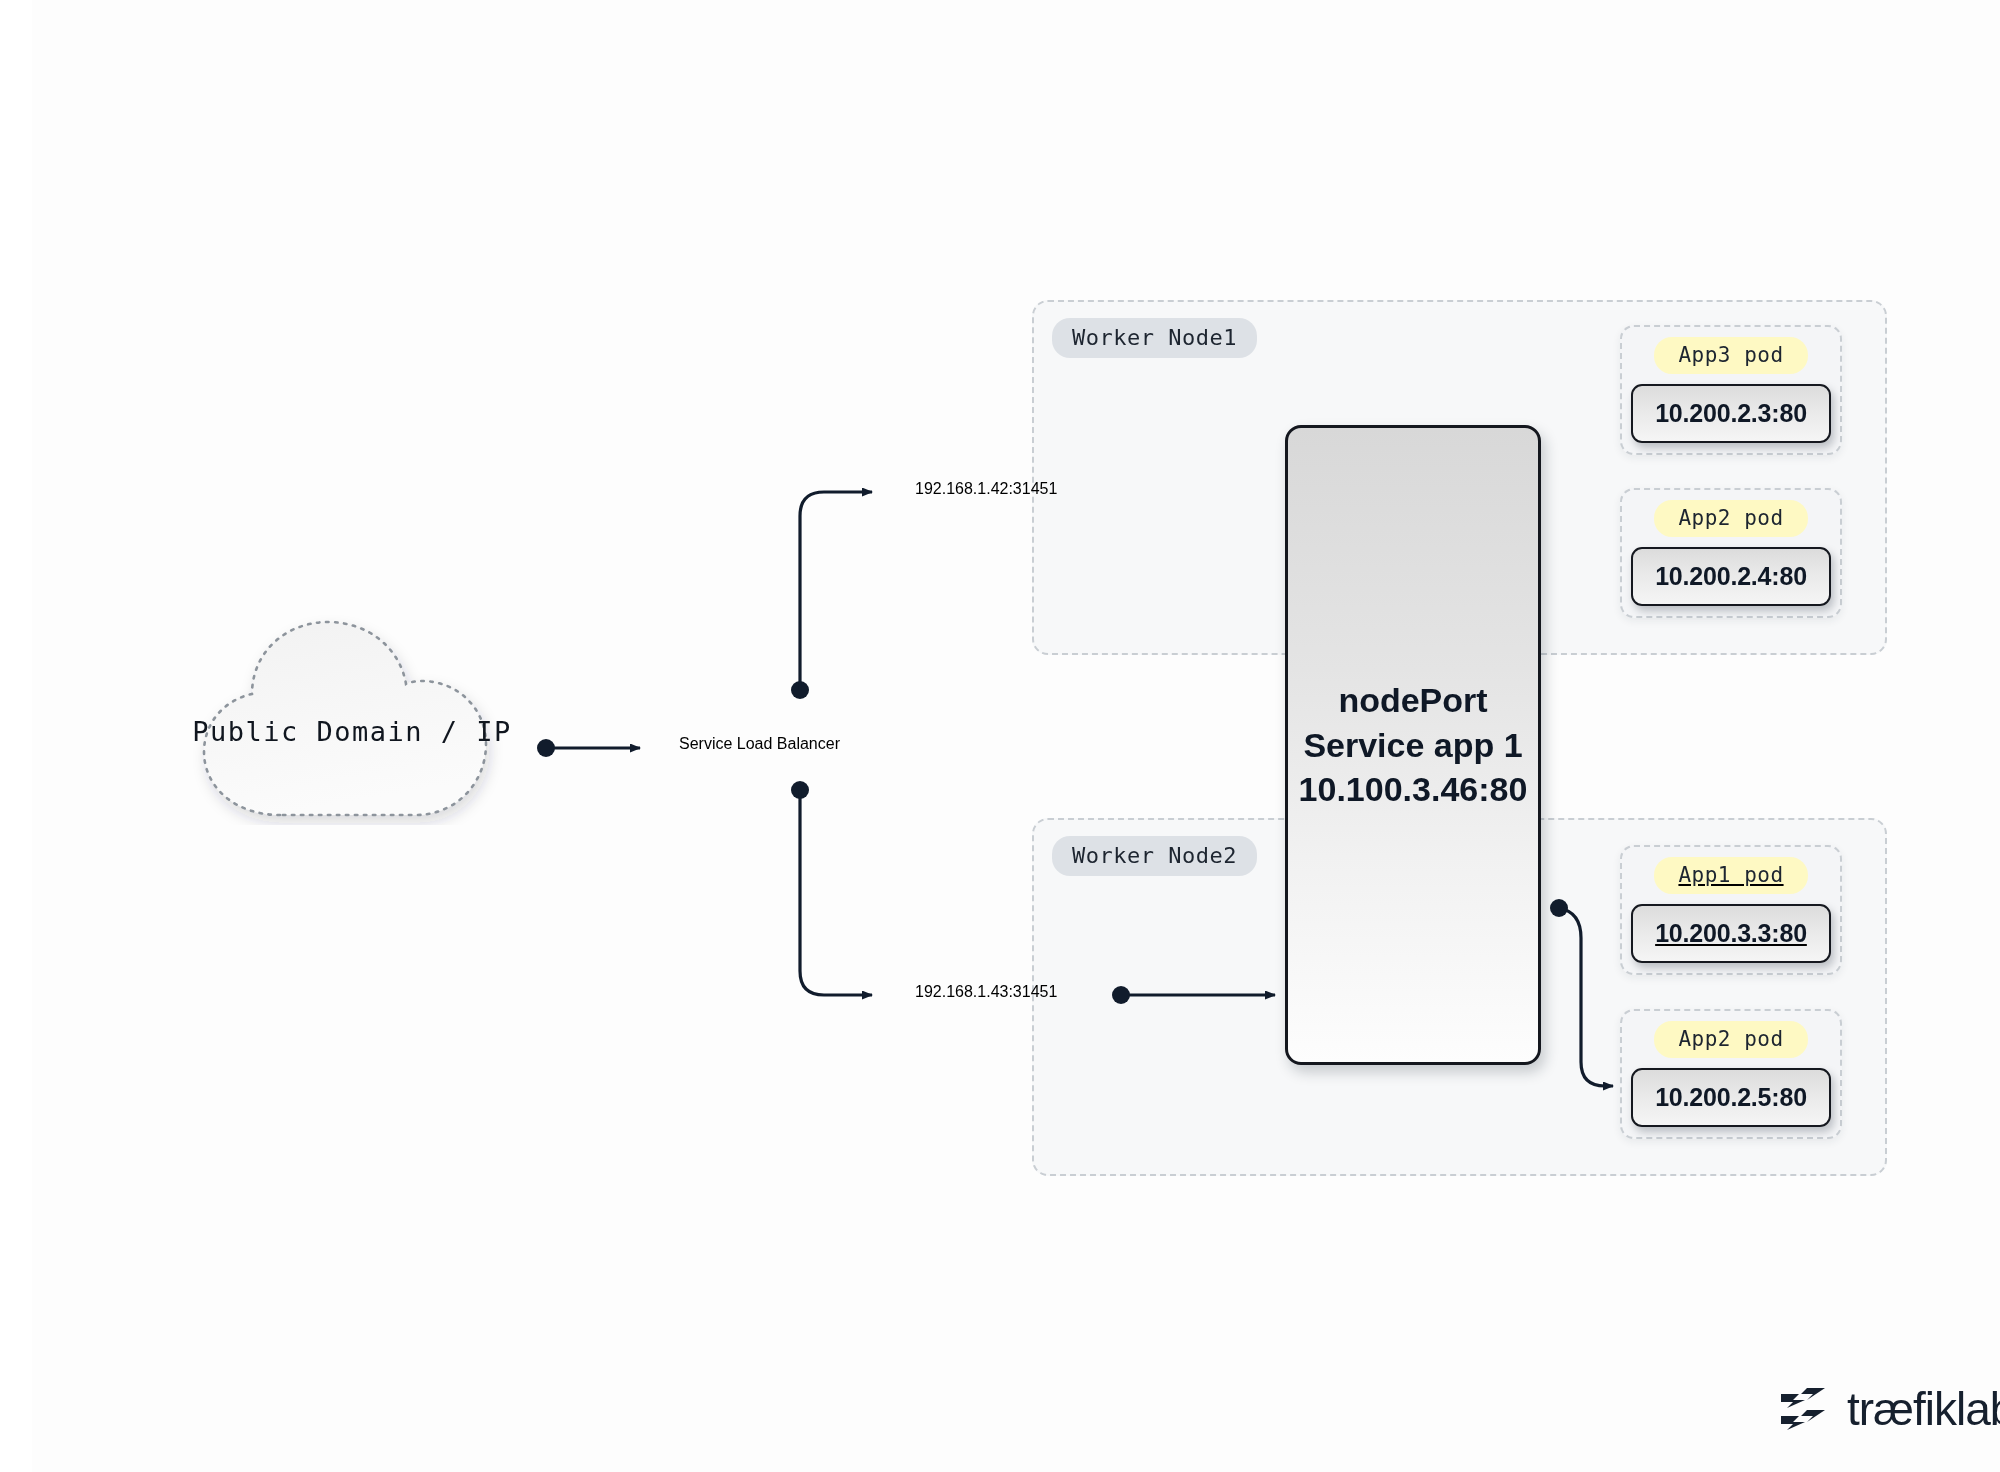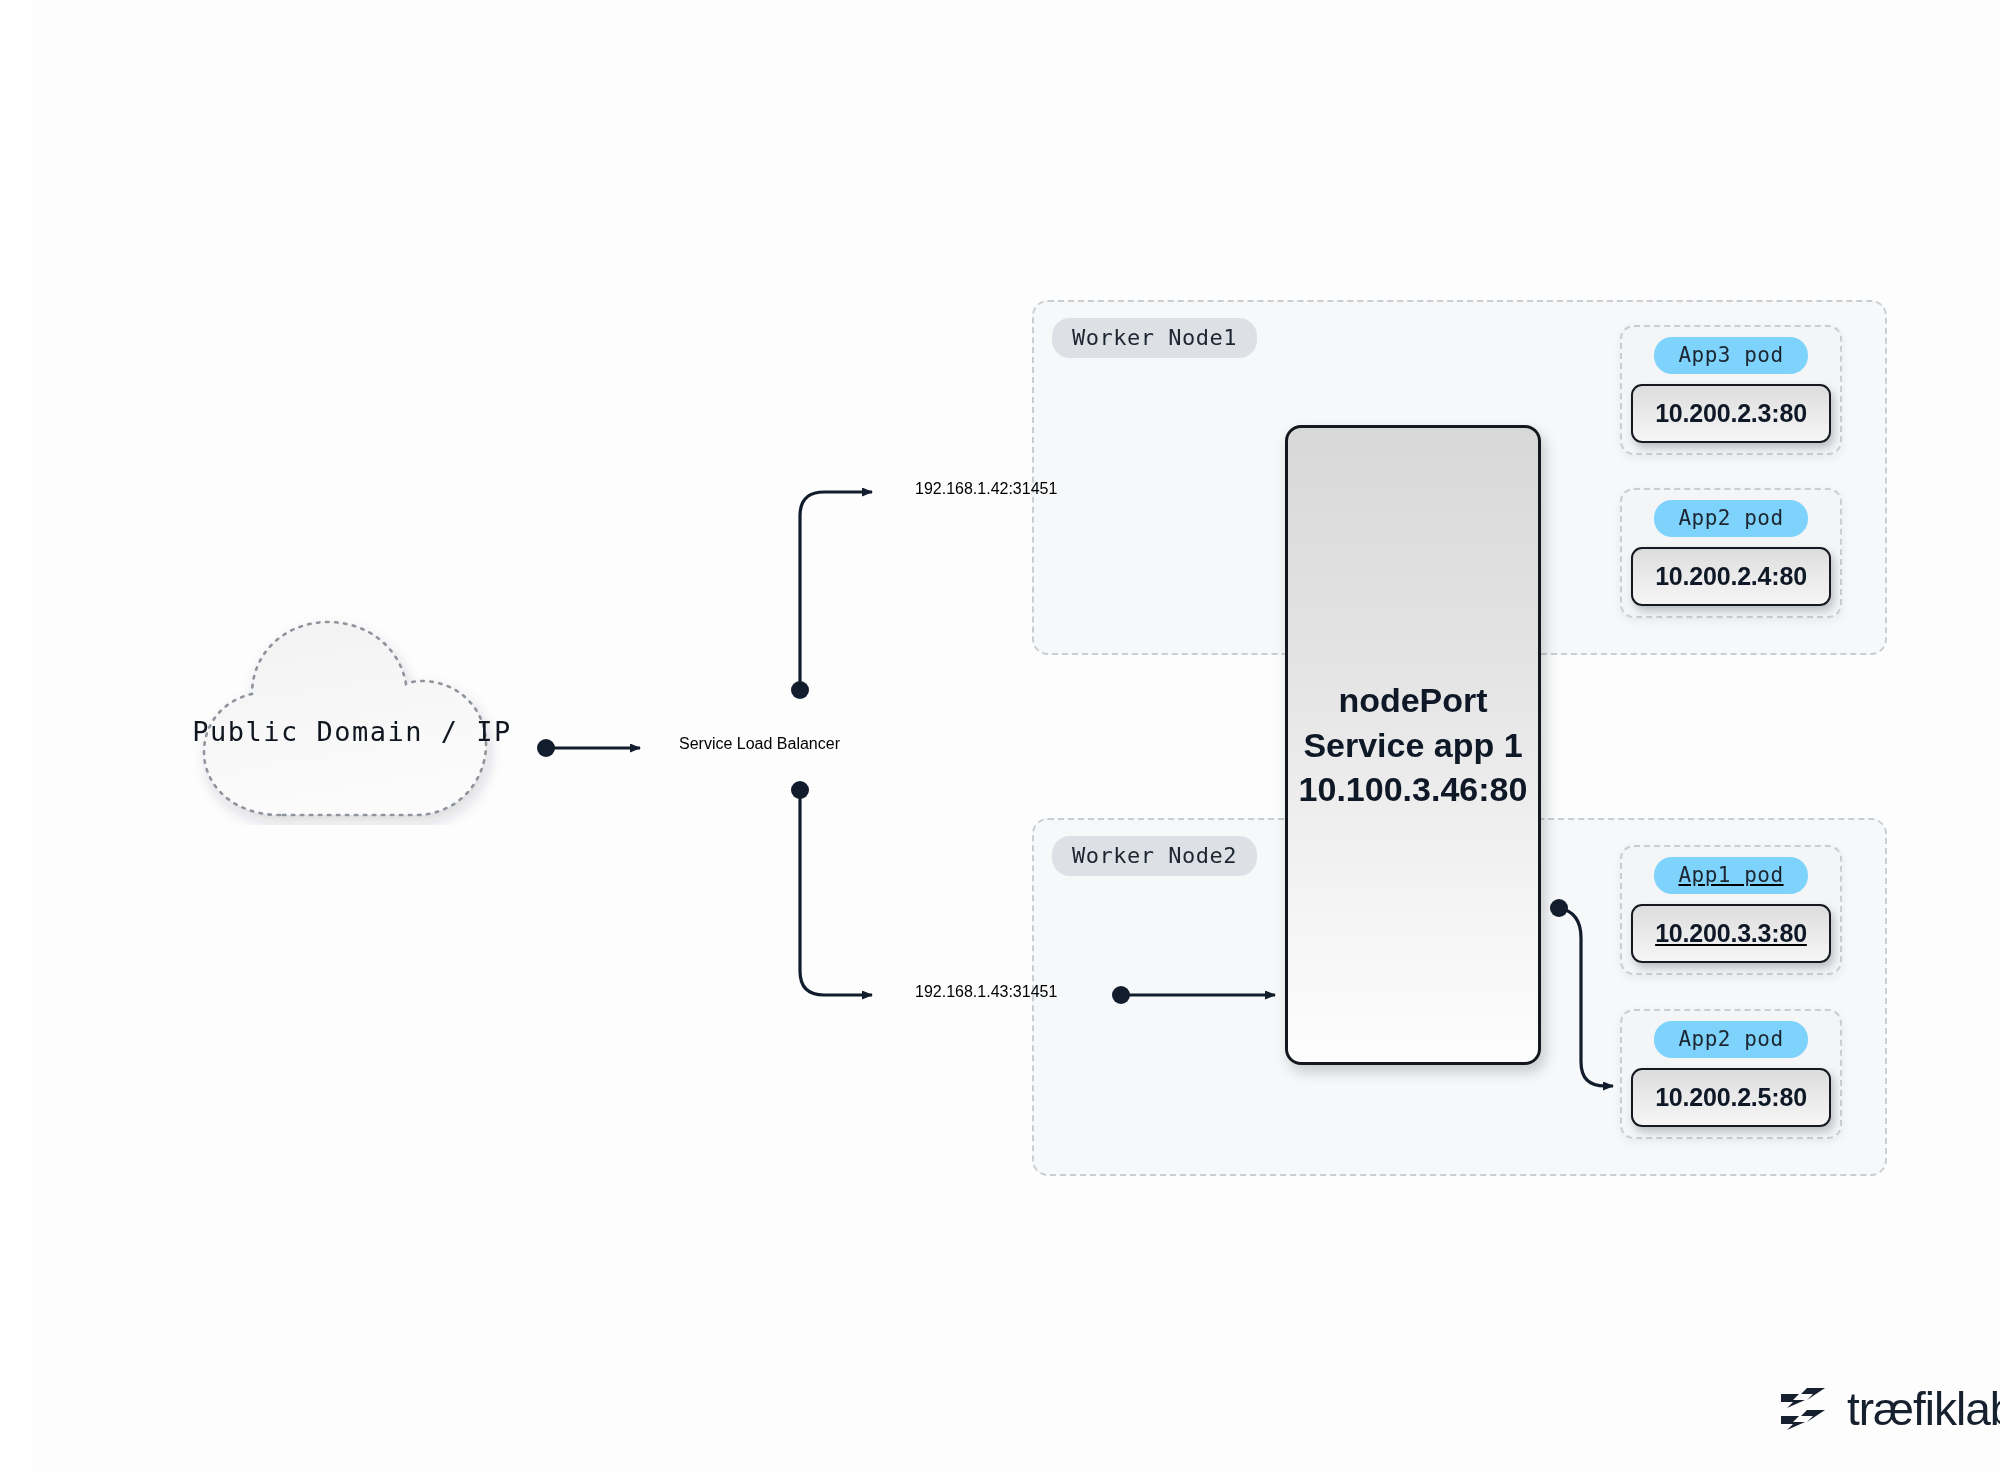--- a/index.html
+++ b/index.html
@@ -53,21 +53,21 @@
     border-radius: 14px;
     display: flex;
     flex-direction: column;
     align-items: center;
     justify-content: center;
     gap: 10px;
     box-shadow: 0 3px 8px rgba(30,40,55,0.07);
     z-index: 3;
   }
   .pod-label {
-    background: #7dd3fc;
+    background: #fef9c3;
     color: #1d2530;
     border-radius: 18px;
     padding: 6px 24px 7px 24px;
     font-family: "DejaVu Sans Mono", "Liberation Mono", monospace;
     font-size: 21px;
     letter-spacing: 0.5px;
     white-space: nowrap;
   }
 
   

